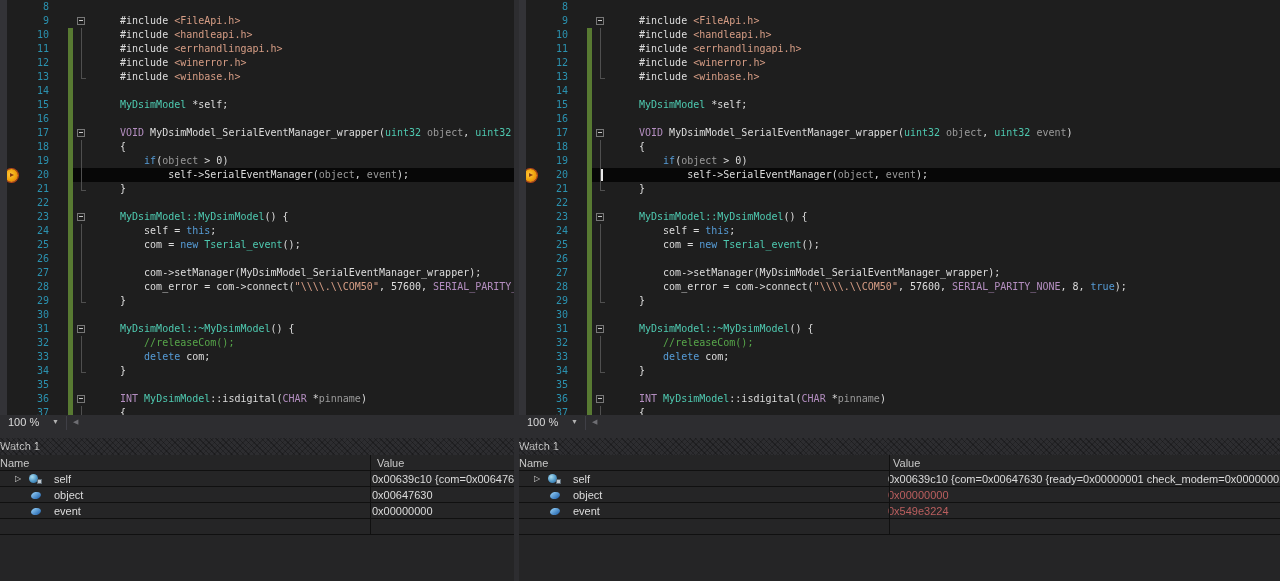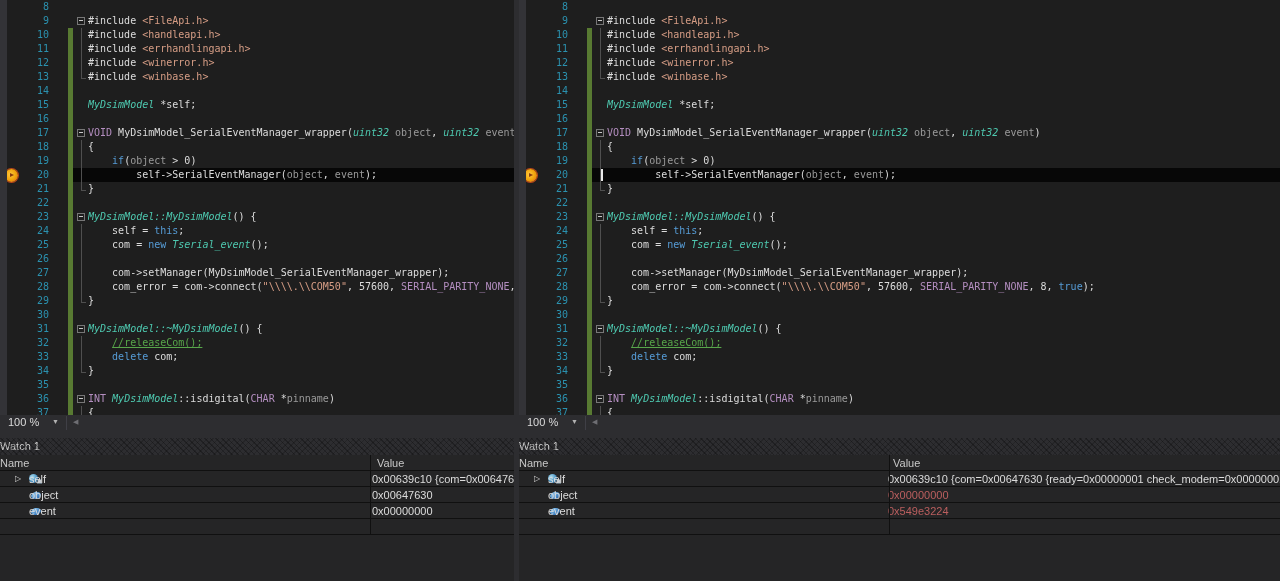--- a/index.html
+++ b/index.html
@@ -20,23 +20,23 @@
   .gap1{flex:none;width:16px;}
   .green{flex:none;width:5px;}
   .green.on{background:#587a32;}
   .content{flex:1;display:flex;min-width:0;padding-left:3px;}
   .content.cur{background:#070707;}
   .fold{flex:none;width:12px;position:relative;}
   .fold.line::before{content:"";position:absolute;left:5px;top:0;bottom:0;width:1px;background:#4f4f4f;}
   .fold.end::before{content:"";position:absolute;left:5px;top:0;height:8px;width:4px;border-left:1px solid #4f4f4f;border-bottom:1px solid #4f4f4f;}
   .fbox{display:block;width:8px;height:8px;box-sizing:border-box;border:1px solid #777;background:#1e1e1e;margin:3px 0 0 1px;position:relative;}
   .fbox::after{content:"";position:absolute;left:1px;right:1px;top:2px;height:1px;background:#c8c8c8;}
-  .codetext{flex:1;min-width:0;white-space:pre;overflow:hidden;}
-  .tk-d{color:#dcdcdc;} .tk-g{color:#9a9a9a;} .tk-t{color:#4ec9b0;font-style:italic;} .tk-k{color:#569cd6;}
-  .tk-m{color:#b48ec0;} .tk-s{color:#d69d85;} .tk-c{color:#57a64a;text-decoration:underline;}
+  .codetext{flex:1;min-width:0;white-space:pre;overflow:hidden;margin-left:32px;}
+  .tk-d{color:#dcdcdc;} .tk-g{color:#9a9a9a;} .tk-t{color:#4ec9b0;} .tk-k{color:#569cd6;}
+  .tk-m{color:#b48ec0;} .tk-s{color:#d69d85;} .tk-c{color:#57a64a;}
   .bp{position:absolute;width:13px;height:13px;border-radius:50%;left:5px;
       background:radial-gradient(circle at 42% 42%,#ffc83d 0%,#f0a30a 52%,#e06a1e 85%,#c94f1d 100%);
       box-shadow:0 0 0 1px #b8451a;}
   .bp::after{content:"";position:absolute;left:5px;top:4px;width:0;height:0;
       border-left:4px solid #8a3c10;border-top:2px solid transparent;border-bottom:2px solid transparent;}
   .caret{position:absolute;width:2px;height:12px;background:#e8e8e8;}
   
   .zoombar{position:absolute;left:0;right:0;bottom:0;height:16px;background:#2d2d30;font-size:11px;color:#dcdcdc;}
   .zoom-label{position:absolute;left:8px;top:1px;}
   .zoom-dd{position:absolute;left:52px;top:3px;font-size:7px;color:#b2b2b2;}
@@ -49,21 +49,21 @@
   .watch-title{height:17px;line-height:17px;padding-left:0;color:#d0d0d0;background:#2d2d30;position:relative;}
   .watch-title::after{content:"";position:absolute;inset:0;
       background:repeating-linear-gradient(45deg,rgba(0,0,0,.28) 0 1px,transparent 1px 4px),
                  repeating-linear-gradient(-45deg,rgba(0,0,0,.18) 0 1px,transparent 1px 4px);
       pointer-events:none;}
   .watch-head{height:16px;line-height:16px;position:relative;border-bottom:1px solid #101010;color:#c8c8c8;box-sizing:border-box;}
   .wh-name{position:absolute;left:0;top:0;}
   .watch.left .wh-value{position:absolute;left:377px;top:0;}
   .watch.right .wh-value{position:absolute;left:374px;top:0;}
   .w-row{height:16px;line-height:16px;position:relative;border-bottom:1px solid #101010;box-sizing:border-box;}
-  .w-name{position:absolute;left:29px;top:0;}
+  .w-name{position:absolute;left:54px;top:0;}
   .watch.left .w-value{position:absolute;left:372px;top:0;white-space:nowrap;}
   .watch.right .w-value{position:absolute;left:369px;top:0;white-space:nowrap;}
   .w-value.red{color:#bc5f5f;}
   .expander{position:absolute;left:15px;top:0;font-size:8px;color:#d4d4d4;}
   .ic-class{position:absolute;left:29px;top:3px;width:13px;height:10px;}
   .ic-class::before{content:"";position:absolute;left:0;top:0;width:9px;height:9px;border-radius:50%;
       background:radial-gradient(circle at 35% 32%,#aadcee 0%,#4e96c6 55%,#2b5f8e 100%);}
   .ic-class::after{content:"";position:absolute;right:0;bottom:0;width:5px;height:5px;box-sizing:border-box;
       background:#c2cad0;border:1px solid #5f6d78;}
   .ic-field{position:absolute;left:31px;top:5px;width:10px;height:7px;border-radius:50%;transform:rotate(-14deg);

